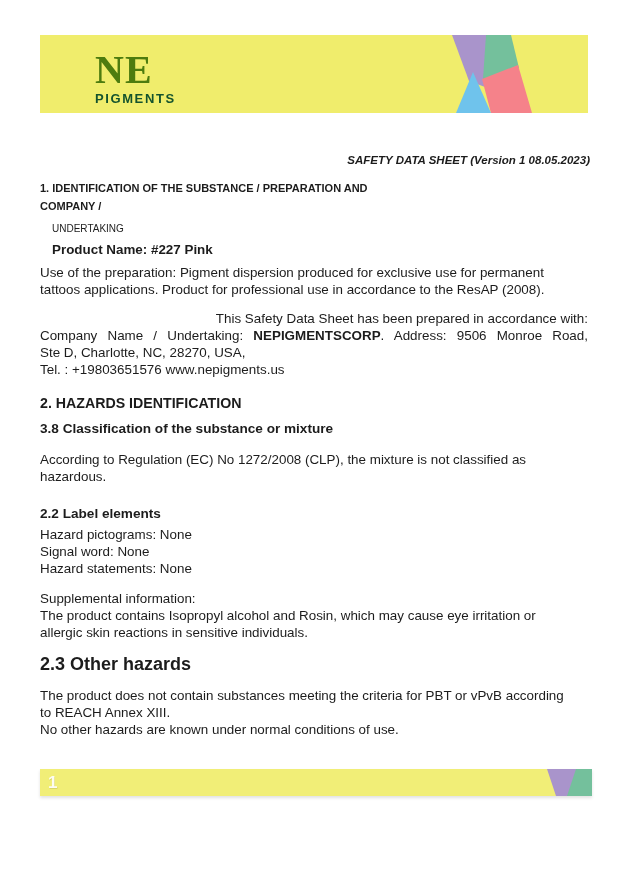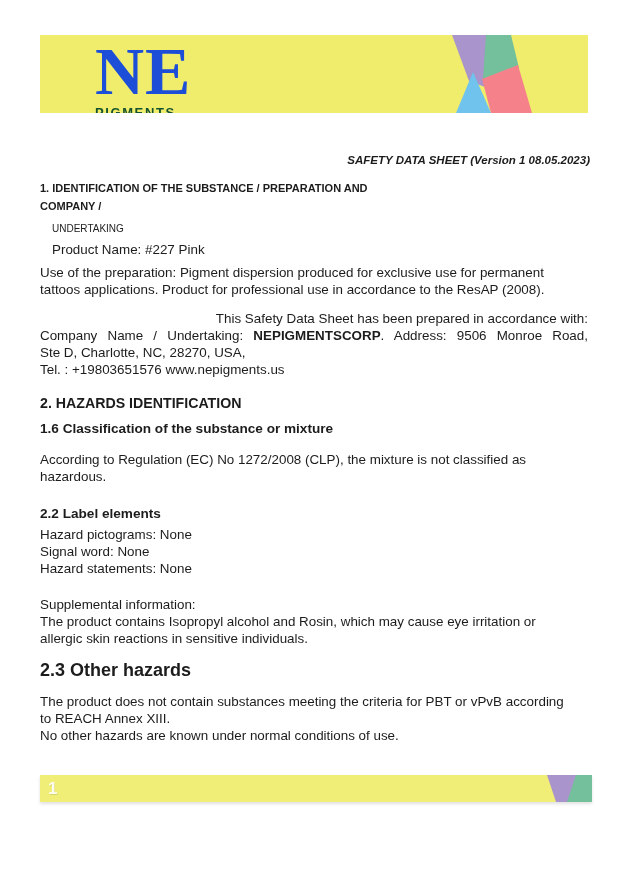--- a/index.html
+++ b/index.html
@@ -16,22 +16,22 @@
     position:relative;
     margin:35px 48px 0 40px;
     height:78px;
     background:var(--banner-yellow, #f0ed6c);
     overflow:hidden;
   }
   .banner-deco { position:absolute; inset:0; width:100%; height:100%; display:block; }
   .logo { position:absolute; left:55px; top:8px; z-index:2; }
   .logo-ne {
     font-family:"Liberation Serif", serif;
-    font-weight:bold; font-size:68px; line-height:0.85;
-    letter-spacing:1px; color:#1d4ed8;
+    font-weight:bold; font-size:40px; line-height:0.85;
+    letter-spacing:1px; color:#4d7c0f;margin-top:10px;
   }
   .logo-sub {
     font-size:13px; font-weight:bold; letter-spacing:1.6px;
     color:#14532d; margin-top:4px;
   }
   .poly-purple { fill:var(--shape-purple, #a994cb); }
   .poly-green  { fill:var(--shape-green,  #74c09c); }
   .poly-blue   { fill:var(--shape-blue,   #6fc3ec); }
   .poly-pink   { fill:var(--shape-pink,   #f5828a); }
 
@@ -41,33 +41,33 @@
     text-align:right;
     font-size:11.5px; font-weight:bold; font-style:italic;
     line-height:14px;
   }
   .content {
     padding:0 48px 0 40px;
     font-size:13.4px; line-height:17px;
   }
   .h1 { margin-top:12px; font-size:11px; font-weight:bold; line-height:18px; }
   .sub1 { margin:5px 0 0 12px; font-size:10px; font-weight:normal; }
-  .prod { margin:4px 0 0 12px; font-size:13.4px; font-weight:normal; }
+  .prod { margin:4px 0 0 12px; font-size:13.4px; font-weight:bold; }
   .para-use { margin-top:6px; }
   .prepared { margin-top:12px; padding-left:3px;text-align:right; }
   ul.bullets { margin-top:2px; list-style:none; }
   ul.bullets li { position:relative; padding-left:20px; }
   ul.bullets li::before { content:"\2022"; position:absolute; left:7px; top:0; font-size:14px; }
   .company-line1 { text-align:justify; text-align-last:justify; }
   .h2  { margin-top:16px; font-size:14.2px; font-weight:bold; line-height:18px; }
   .h21 { margin-top:8px;  font-size:13.6px; font-weight:bold; }
   .p21 { margin-top:14px; }
   .h22 { margin-top:20px; font-size:13.6px; font-weight:bold; }
   .labels { margin-top:4px; }
-  .supp { margin-top:19px; }
+  .supp { margin-top:13px; }
   .h23 { margin-top:15px; font-size:18px; font-weight:bold; }
   .p23 { margin-top:14px; }
 
   
   .pagebar {
     position:relative;
     margin:31px 44px 0 40px;
     height:27px;
     background:var(--footer-yellow, #f1ee77);
     overflow:hidden;
@@ -111,21 +111,21 @@
       <p class="prepared">This Safety Data Sheet has been prepared in accordance with:</p>
       <div>
         <div class="company-line1"><span>Company Name / Undertaking: </span><b>NEPIGMENTSCORP</b><span>. Address: 9506 Monroe Road,</span></div>
         <div>Ste D, Charlotte, NC, 28270, USA,</div>
         <div>Tel. : +19803651576 www.nepigments.us</div>
       </div>
     </section>
 
     <section>
       <div class="h2">2. HAZARDS IDENTIFICATION</div>
-      <div class="h21">1.6 Classification of the substance or mixture</div>
+      <div class="h21">3.8 Classification of the substance or mixture</div>
       <p class="p21">According to Regulation (EC) No 1272/2008 (CLP), the mixture is not classified as<br>hazardous.</p>
       <div class="h22">2.2 Label elements</div>
       <p class="labels">Hazard pictograms: None<br>Signal word: None<br>Hazard statements: None</p>
       <p class="supp">Supplemental information:<br>The product contains Isopropyl alcohol and Rosin, which may cause eye irritation or<br>allergic skin reactions in sensitive individuals.</p>
       <div class="h23">2.3 Other hazards</div>
       <p class="p23">The product does not contain substances meeting the criteria for PBT or vPvB according<br>to REACH Annex XIII.<br>No other hazards are known under normal conditions of use.</p>
     </section>
 
   </main>
 

